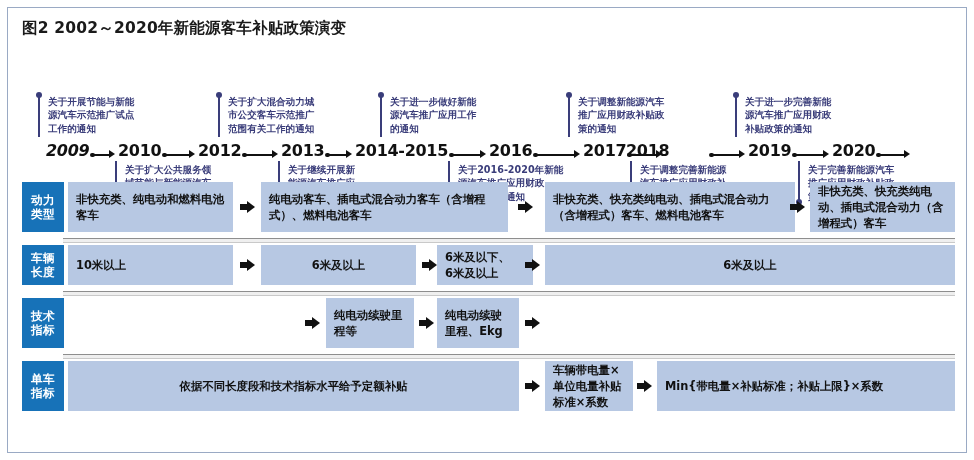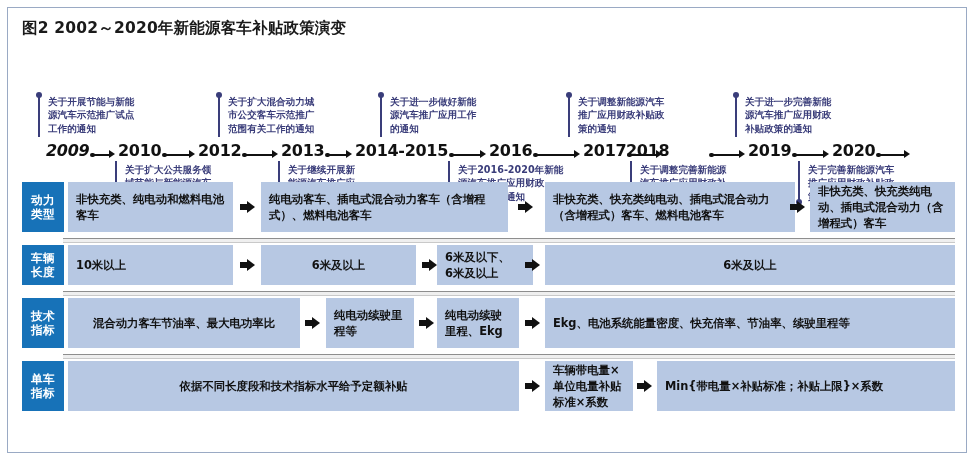--- a/index.html
+++ b/index.html
@@ -369,33 +369,27 @@
           <span class="shaft"></span>
           <span class="tip"></span>
         </div>
       </div>
       <div class="divider" style="top: 108.5px; left: 63px; width: 892px;"></div>
       <div class="row" style="top: 116px; height: 50px; width: 974px;">
         <div class="row-label" style="top: 0px; height: 50px;">
           <span>技术</span>
           <span>指标</span>
         </div>
-        <div class="cell center" style="left: 68px; top: 0px; width: 232px; height: 50px;">
-          <span class="txt" style="white-space: normal;">混合动力客车节油率、最大电功率比</span>
-        </div>
         <div class="cell" style="left: 326px; top: 0px; width: 88px; height: 50px;">
           <span class="txt" style="white-space: pre-line;">纯电动续驶里
 程等</span>
         </div>
         <div class="cell" style="left: 437px; top: 0px; width: 82px; height: 50px;">
           <span class="txt" style="white-space: pre-line;">纯电动续驶
 里程、Ekg</span>
-        </div>
-        <div class="cell" style="left: 545px; top: 0px; width: 410px; height: 50px;">
-          <span class="txt" style="white-space: normal;">Ekg、电池系统能量密度、快充倍率、节油率、续驶里程等</span>
         </div>
         <div class="arrow" style="left: 305px; top: 17px;">
           <span class="shaft"></span>
           <span class="tip"></span>
         </div>
         <div class="arrow" style="left: 419px; top: 17px;">
           <span class="shaft"></span>
           <span class="tip"></span>
         </div>
         <div class="arrow" style="left: 525px; top: 17px;">

